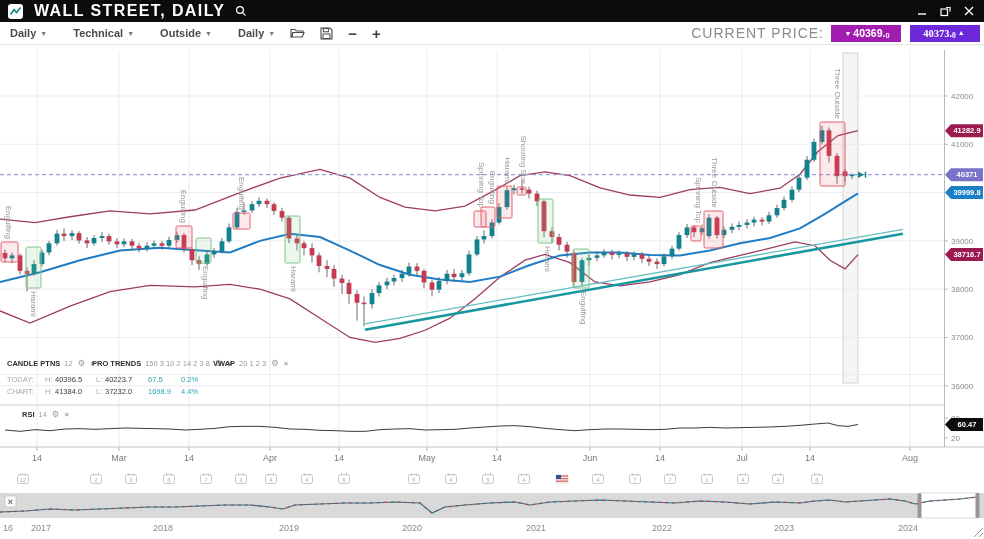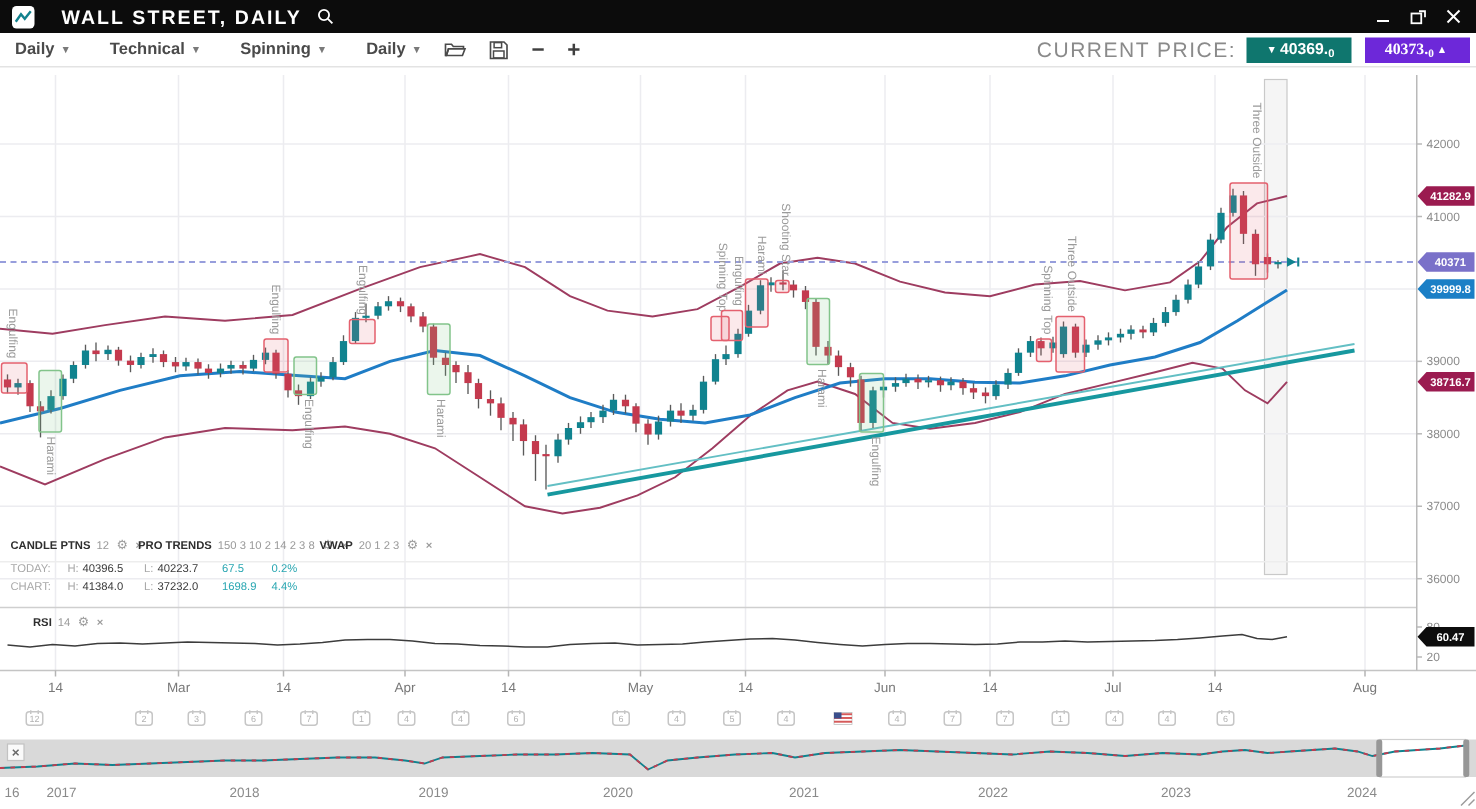--- a/index.html
+++ b/index.html
@@ -1,20 +1,20 @@
 <!DOCTYPE html>
 <html><head>
 <meta charset="utf-8">
 <style>
   html,body{margin:0;padding:0;background:#fff;}
   body{width:984px;height:539px;overflow:hidden;font-family:"Liberation Sans","DejaVu Sans",sans-serif;position:relative;}
   
   .titlebar{position:absolute;left:0;top:0;width:984px;height:22px;background:#0c0c0c;display:flex;align-items:center;}
   .logo{width:15px;height:15px;background:#fff;border-radius:3px;margin-left:8px;display:flex;align-items:center;justify-content:center;}
-  .app-title{color:#fff;font-size:13px;font-weight:bold;letter-spacing:1.4px;margin-left:18px;}
+  .app-title{color:#fff;font-size:16px;font-weight:bold;letter-spacing:1.4px;margin-left:11px;}
   .search{margin-left:10px;display:flex;align-items:center;}
   .winctrls{margin-left:auto;display:flex;align-items:center;gap:13px;margin-right:10px;}
   .winctrls svg{display:block;}
   
   .toolbar{position:absolute;left:0;top:22px;width:984px;height:23px;background:#fff;border-bottom:1px solid #e3e3e3;display:flex;align-items:center;box-sizing:border-box;}
   .menu{display:flex;align-items:center;gap:4px;font-size:11px;font-weight:bold;color:#4a4a4a;margin-left:26px;cursor:default;}
   .menu:first-child{margin-left:10px;}
   .caret{font-size:7px;color:#7a7a7a;}
   .tbicon{margin-left:15px;display:flex;align-items:center;color:#4a4a4a;}
   .zoomtxt{font-size:15px;font-weight:bold;color:#3f3f3f;line-height:1;}
@@ -68,21 +68,21 @@
 <div class="toolbar">
   <span class="menu">
       <span>Daily</span>
       <span class="caret">▼</span>
     </span>
   <span class="menu">
       <span>Technical</span>
       <span class="caret">▼</span>
     </span>
   <span class="menu">
-      <span>Spinning</span>
+      <span>Outside</span>
       <span class="caret">▼</span>
     </span>
   <span class="menu">
       <span>Daily</span>
       <span class="caret">▼</span>
     </span>
   <span class="tbicon">
     <svg width="15" height="12" viewBox="0 0 15 12">
         <path d="M1 2.5 h4 l1.2 1.5 H13 v1.5 H3 L1.6 10 H1 z" fill="none" stroke="#4a4a4a" stroke-width="1.1"></path>
         <path d="M3 5.5 h11 L12.3 10 H1.6 z" fill="none" stroke="#4a4a4a" stroke-width="1.1"></path>
@@ -92,21 +92,21 @@
     <svg width="13" height="13" viewBox="0 0 13 13">
         <path d="M1 1 h9 l2 2 v9 H1 z" fill="none" stroke="#4a4a4a" stroke-width="1.1"></path>
         <rect x="3.4" y="1.4" width="5" height="3.4" fill="none" stroke="#4a4a4a" stroke-width="1"></rect>
         <rect x="3" y="7" width="7" height="4.6" fill="none" stroke="#4a4a4a" stroke-width="1"></rect>
       </svg>
   </span>
   <span class="tbicon zoomtxt">−</span>
   <span class="tbicon zoomtxt">+</span>
   <span class="pricearea">
     <span class="cp-label">CURRENT PRICE:</span>
-    <span class="pbadge sell" id="sellBadge" style="background: #0f766e;">
+    <span class="pbadge sell" id="sellBadge" style="background: #a21caf;">
         <span class="arr">▼</span>
         <span>40369.</span>
         <span class="dec">0</span>
       </span>
     <span class="pbadge buy" id="buyBadge" style="background: #6d28d9; font-family: Liberation Serif, serif;">
         <span>40373.</span>
         <span class="dec">0</span>
         <span class="arr">▲</span>
       </span>
   </span>

